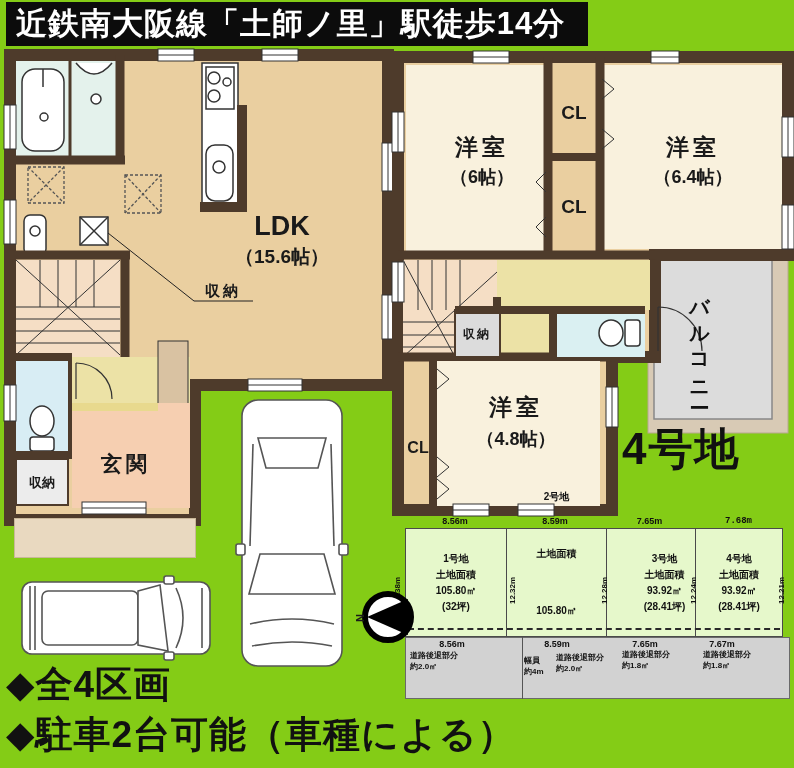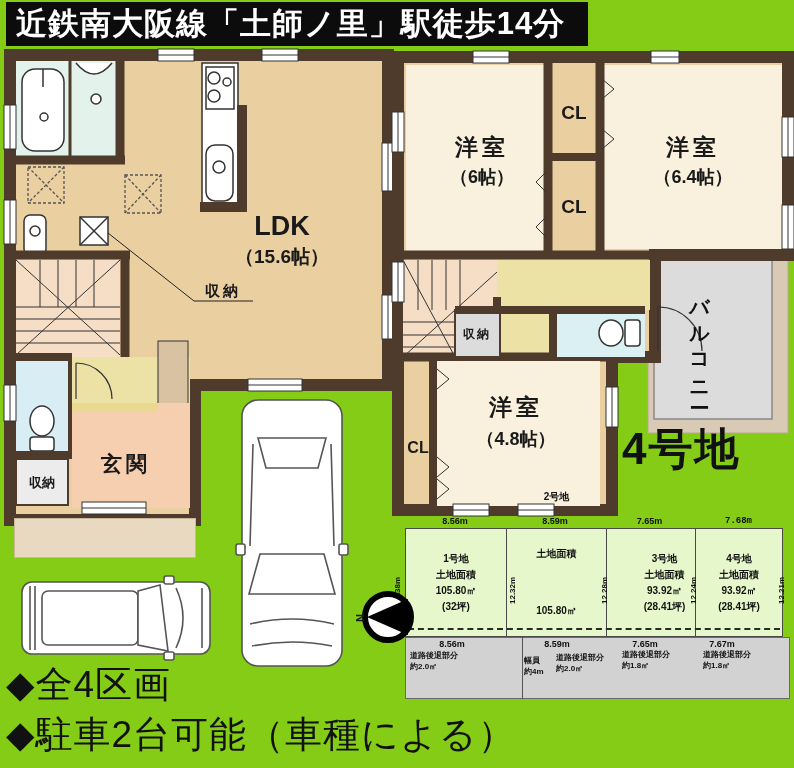--- a/index.html
+++ b/index.html
@@ -21,21 +21,21 @@
   #setback-line{left:408px;top:628px;width:372px;height:0;border-top:2px dashed #2a2a2a;}
   #road{left:405px;top:637px;width:385px;height:62px;background:#d2d2d2;border:1px solid #6a6a6a;box-sizing:border-box;}
   #road-divider{left:522px;top:637px;width:1px;height:62px;background:#555;}
   .road-width{top:639px;font-size:9px;font-weight:bold;text-align:center;width:60px;}
   .setback{font-size:8px;font-weight:bold;line-height:1.35;white-space:nowrap;}
   .big-cjk{font-weight:bold;color:#111;}
   #balcony-label{left:684px;top:264px;width:30px;height:158px;writing-mode:vertical-rl;
      font-size:20px;font-weight:bold;letter-spacing:5px;text-align:center;}
   #lot-tag{left:622px;top:420px;font-size:44px;font-weight:bold;letter-spacing:2px;}
   #porch{left:14px;top:518px;width:182px;height:40px;background:#e9d9c0;border:1px solid #c9b89a;box-sizing:border-box;}
-  .footer-line{left:6px;font-size:37px;font-weight:normal;letter-spacing:1px;white-space:nowrap;}
+  .footer-line{left:6px;font-size:37px;font-weight:bold;letter-spacing:1px;white-space:nowrap;}
 </style>
 </head>
 <body>
 
 <div id="page">
 
   <div id="title-bar" class="abs">近鉄南大阪線「土師ノ里」駅徒歩14分</div>
 
   <svg class="abs" style="left:10px;top:55px;" width="378" height="465" viewBox="0 0 378 465">
 

